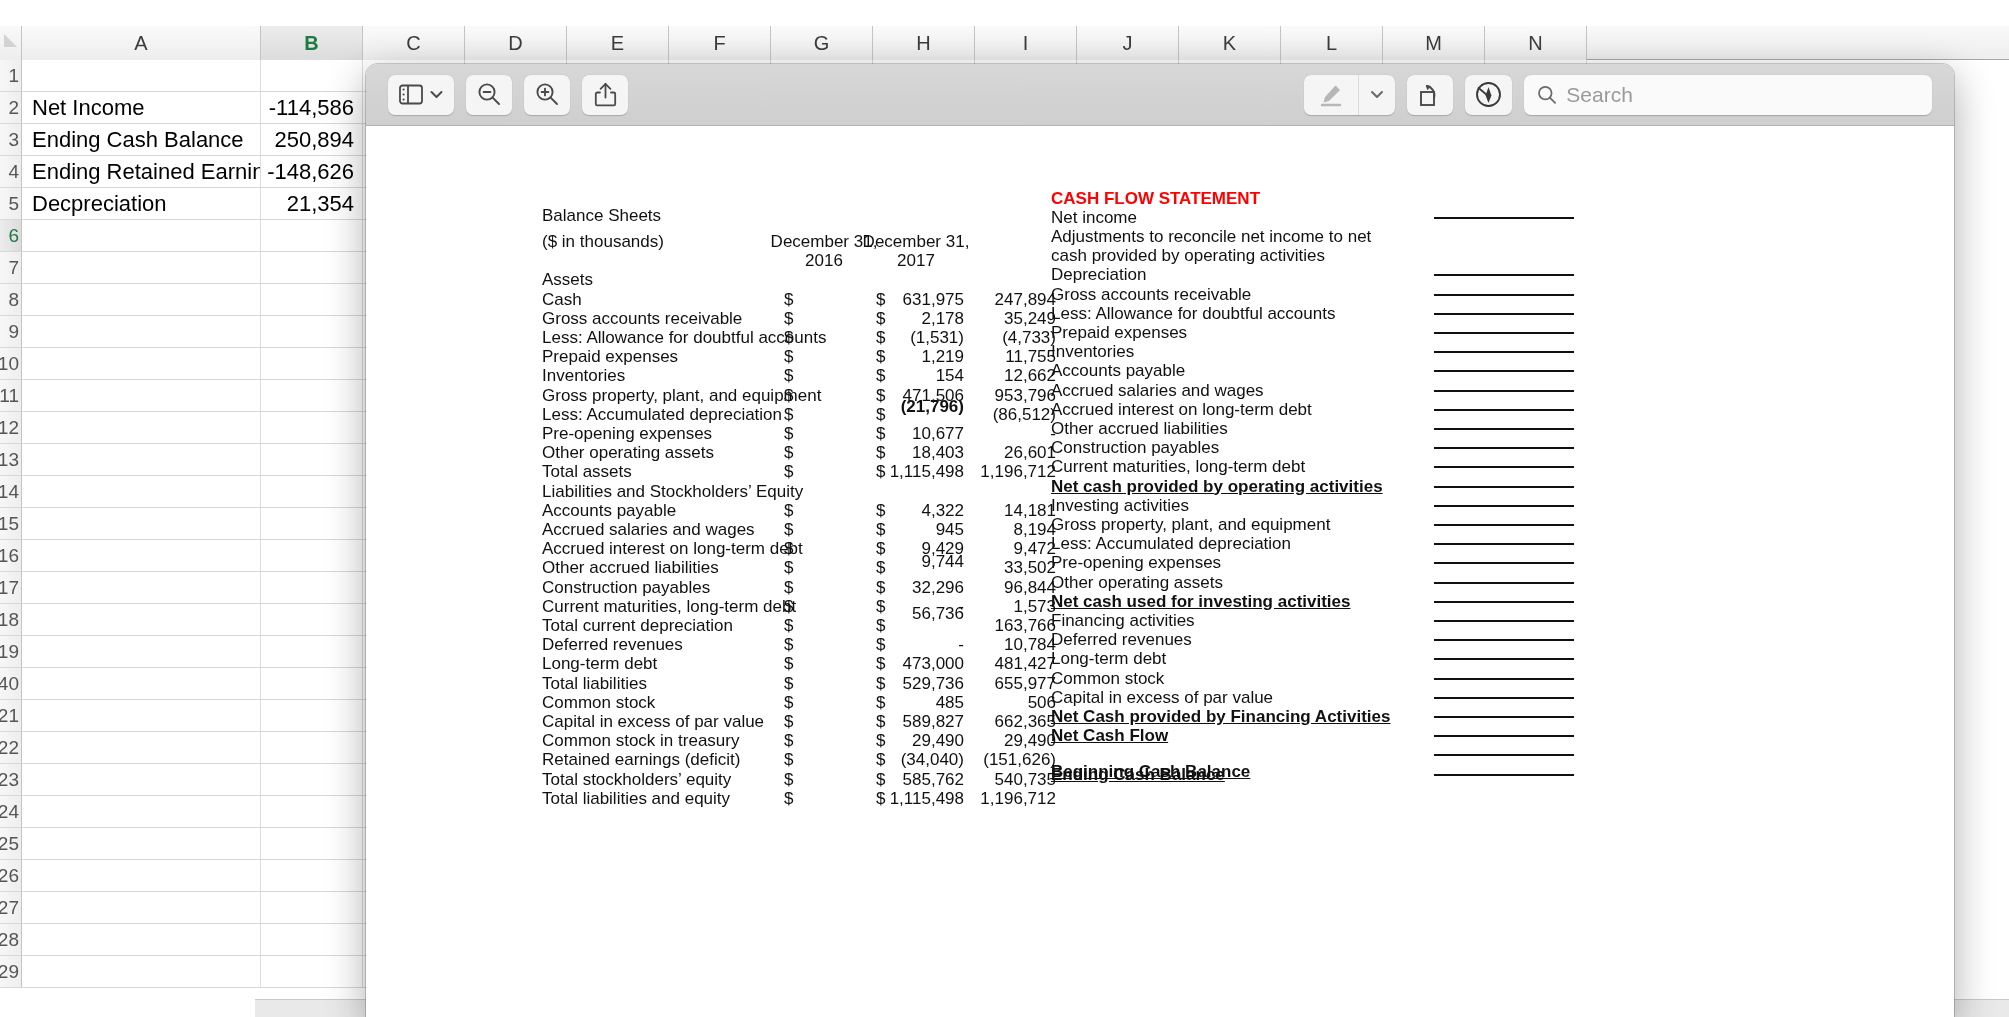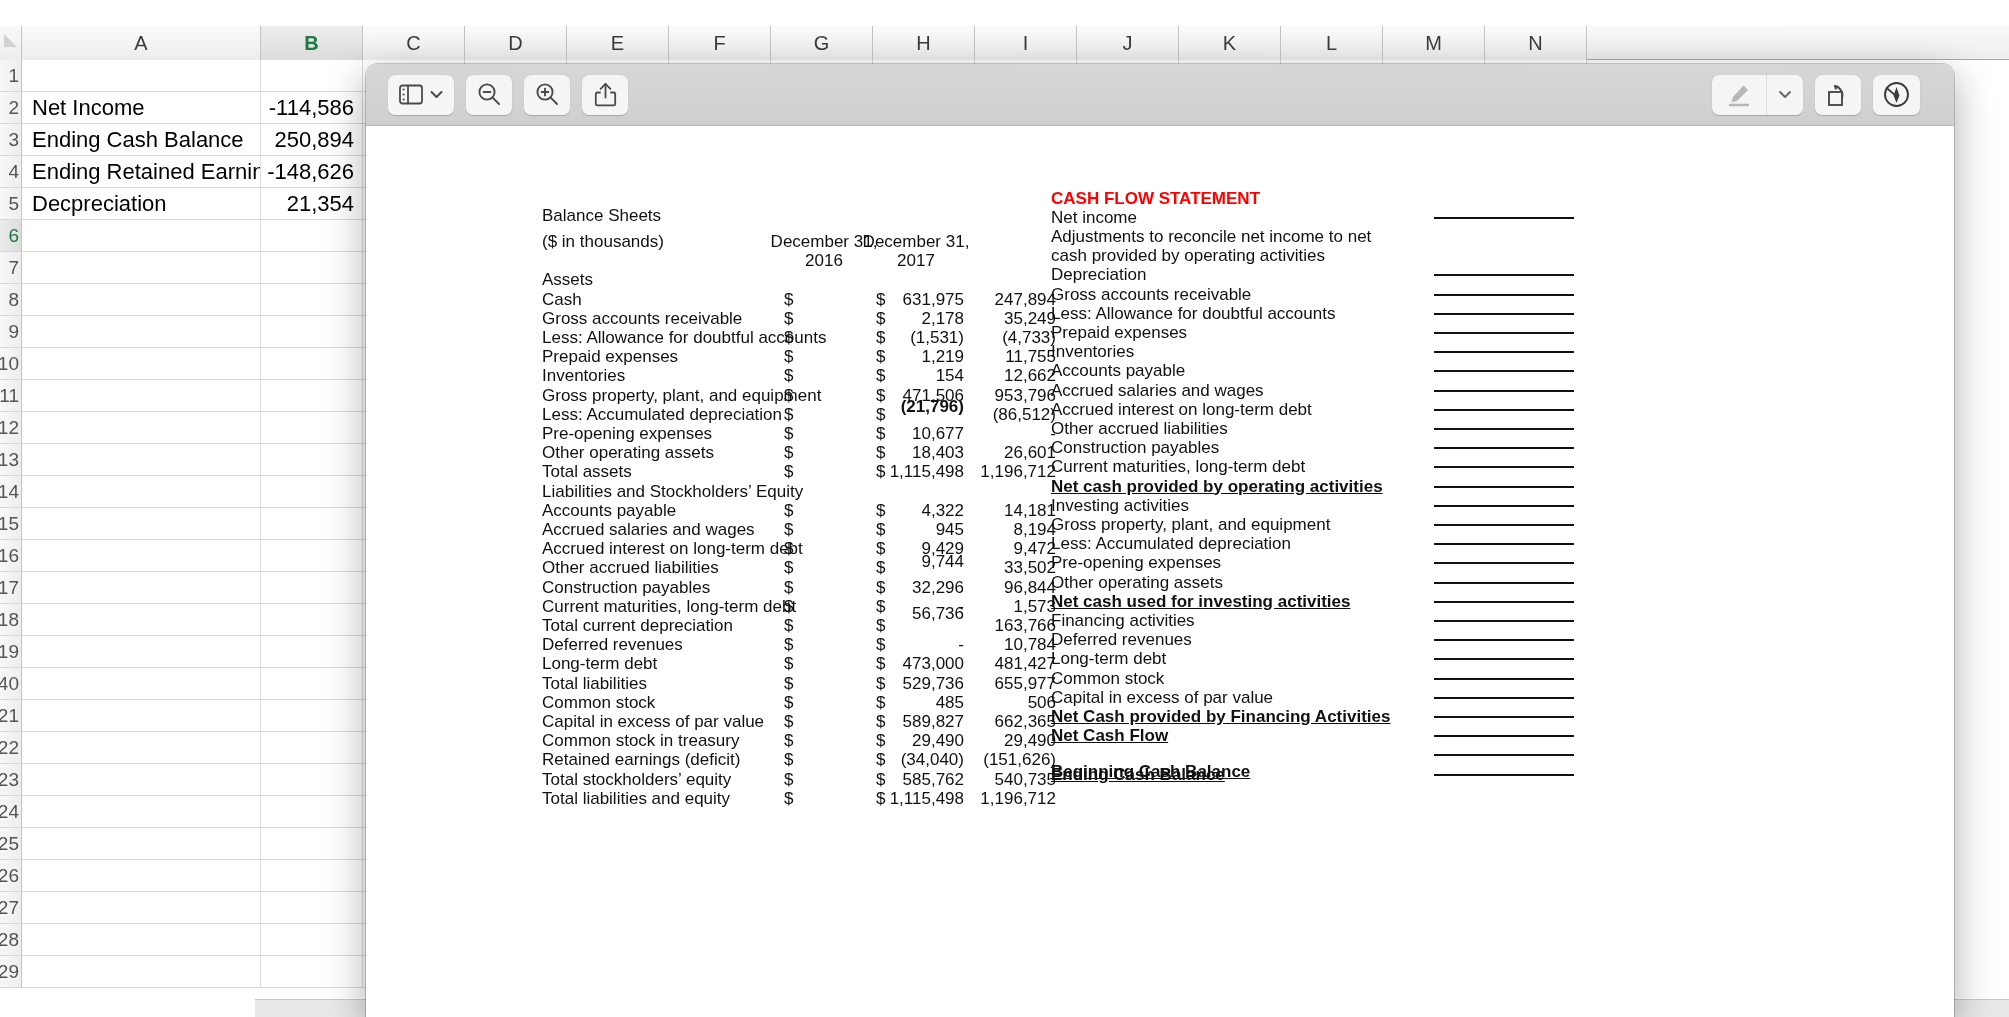--- a/index.html
+++ b/index.html
@@ -835,20 +835,27 @@
     </div>
 
     <div class="tb-btn">
       <svg width="27" height="27" viewBox="0 0 27 27">
         <circle cx="13.5" cy="13.5" r="11.5" fill="none" stroke="#3a3a3a" stroke-width="1.9"></circle>
         <path d="M13.5 6 L16.4 14.5 L13.5 22 L10.6 14.5 Z" fill="#3a3a3a"></path>
         <line x1="3" y1="6.5" x2="12" y2="14" stroke="#3a3a3a" stroke-width="1.7"></line>
       </svg>
     </div>
 
+    <div class="pv-search">
+      <svg width="22" height="22" viewBox="0 0 22 22">
+        <circle cx="9" cy="9" r="6.8" fill="none" stroke="#6a6a6a" stroke-width="1.9"></circle>
+        <line x1="13.8" y1="13.8" x2="19.6" y2="19.6" stroke="#6a6a6a" stroke-width="1.9" stroke-linecap="round"></line>
+      </svg>
+      <input type="text" placeholder="Search" style="">
+    </div>
   </div>
 
   <div class="pv-canvas">
     <div class="sheet" id="doc-sheet">
         <div class="doc-row lbl" style="top: 27.2px;">Balance Sheets</div>
         <div class="doc-row hdr-c" style="top: 53.4px; left: 398px;">December 31,</div>
         <div class="doc-row hdr-c" style="top: 72.6px; left: 398px;">2016</div>
         <div class="doc-row hdr-c" style="top: 53.4px; left: 490px;">December 31,</div>
         <div class="doc-row hdr-c" style="top: 72.6px; left: 490px;">2017</div>
         <div class="doc-row lbl" style="top: 53.4px;">($ in thousands)</div>

